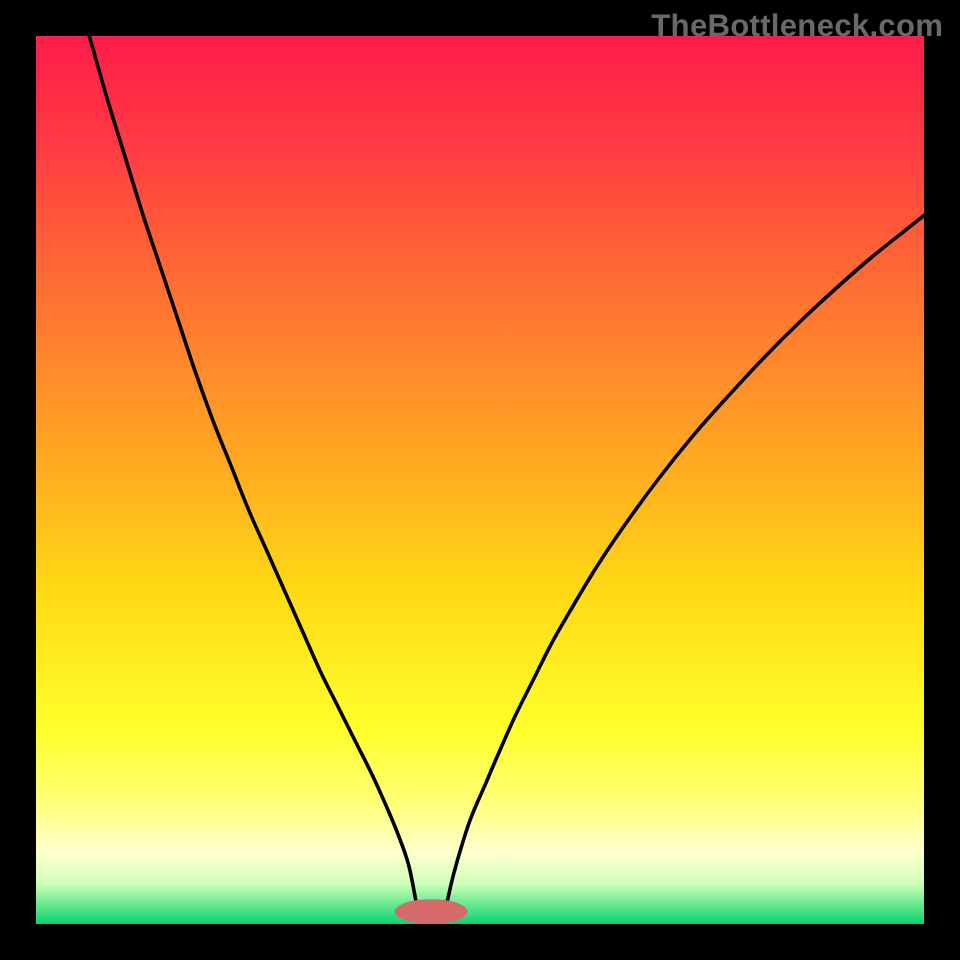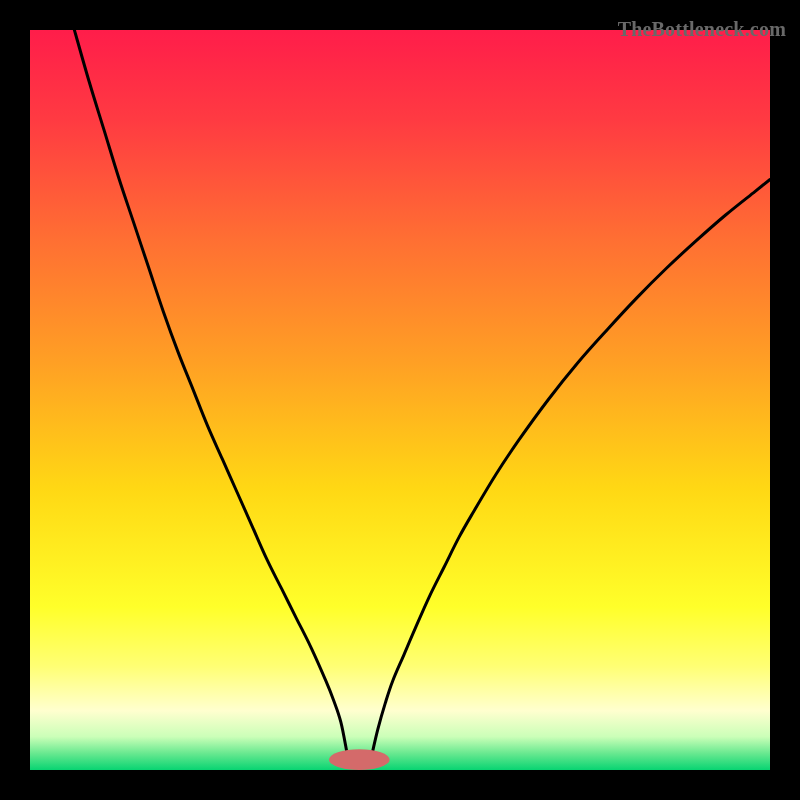--- a/index.html
+++ b/index.html
@@ -15,26 +15,25 @@
     top: 0;
     left: 0;
     width: 800px;
     height: 800px;
     background: #000;
   }
   .watermark {
     position: absolute;
     top: 6px;
     right: 14px;
-    font-family: Liberation Serif, serif;
-    font-size: 20px;
+    font-family: Liberation Sans, sans-serif;
+    font-size: 26px;
     font-weight: 600;
     color: #696969;
     letter-spacing: 0.2px;
-    margin-top: 12px;
   }
   .plot-area {
     position: absolute;
     left: 30px;
     top: 30px;
     width: 740px;
     height: 740px;
     overflow: hidden;
   }
   svg {

